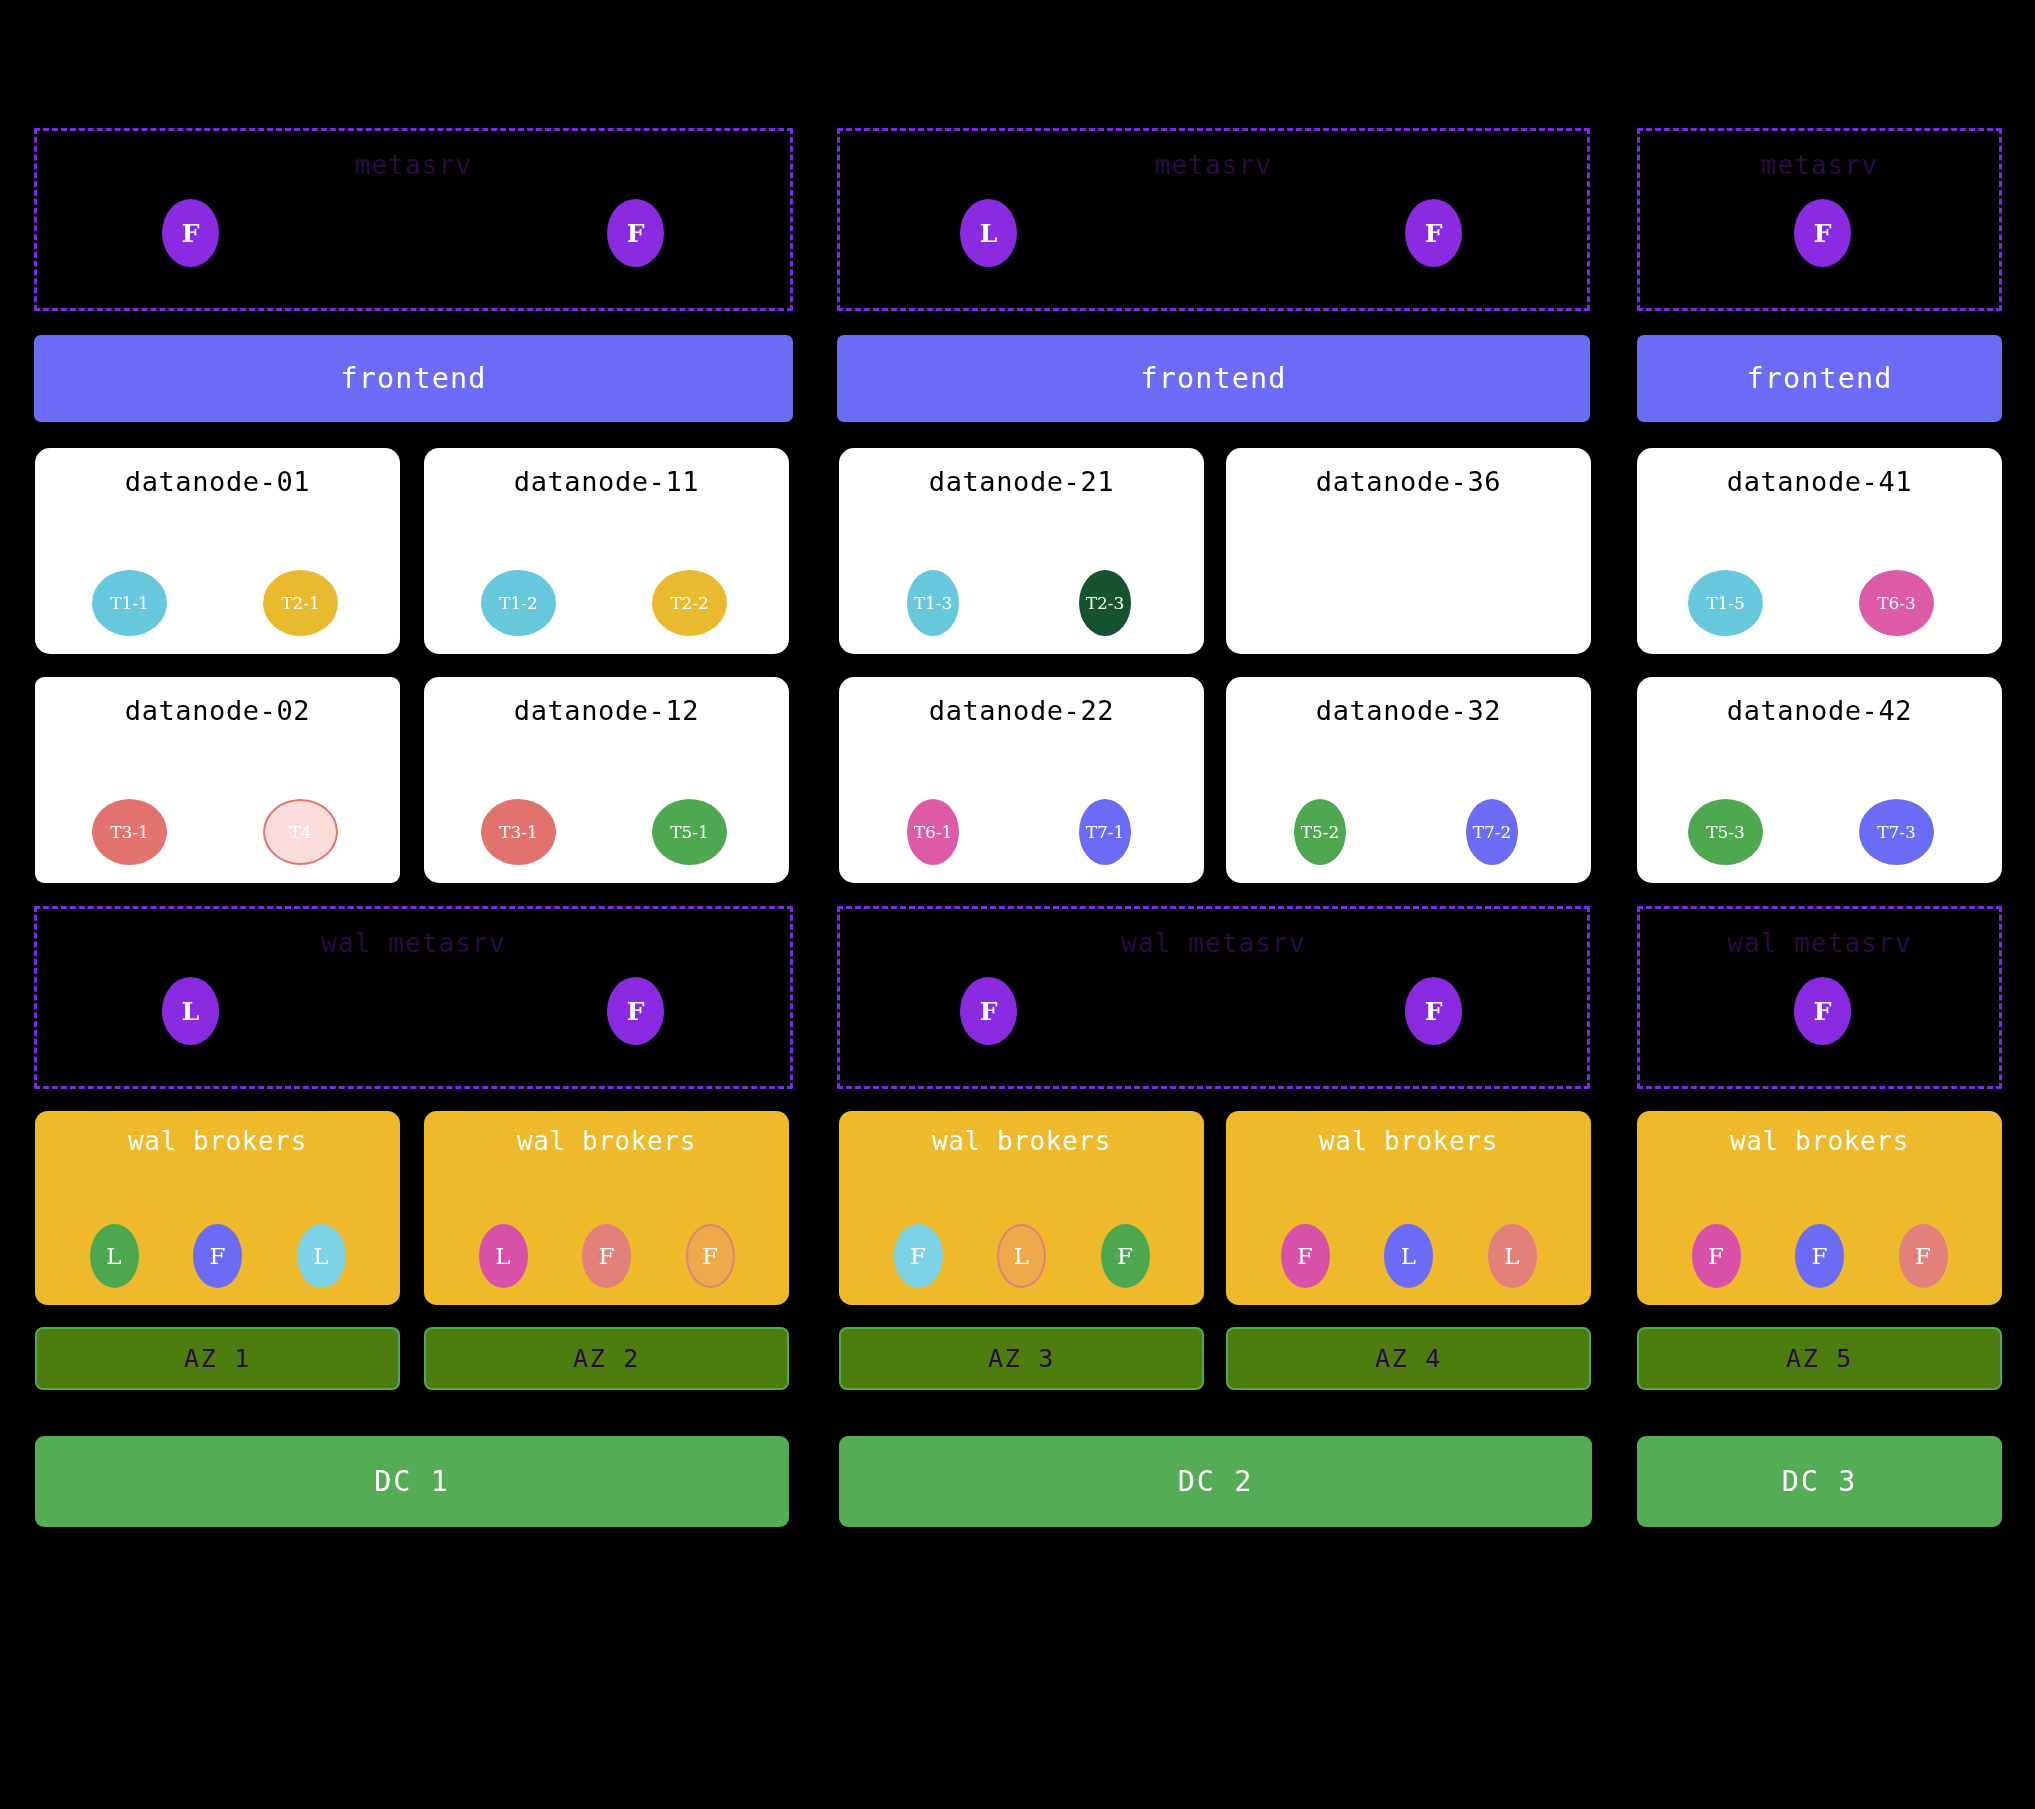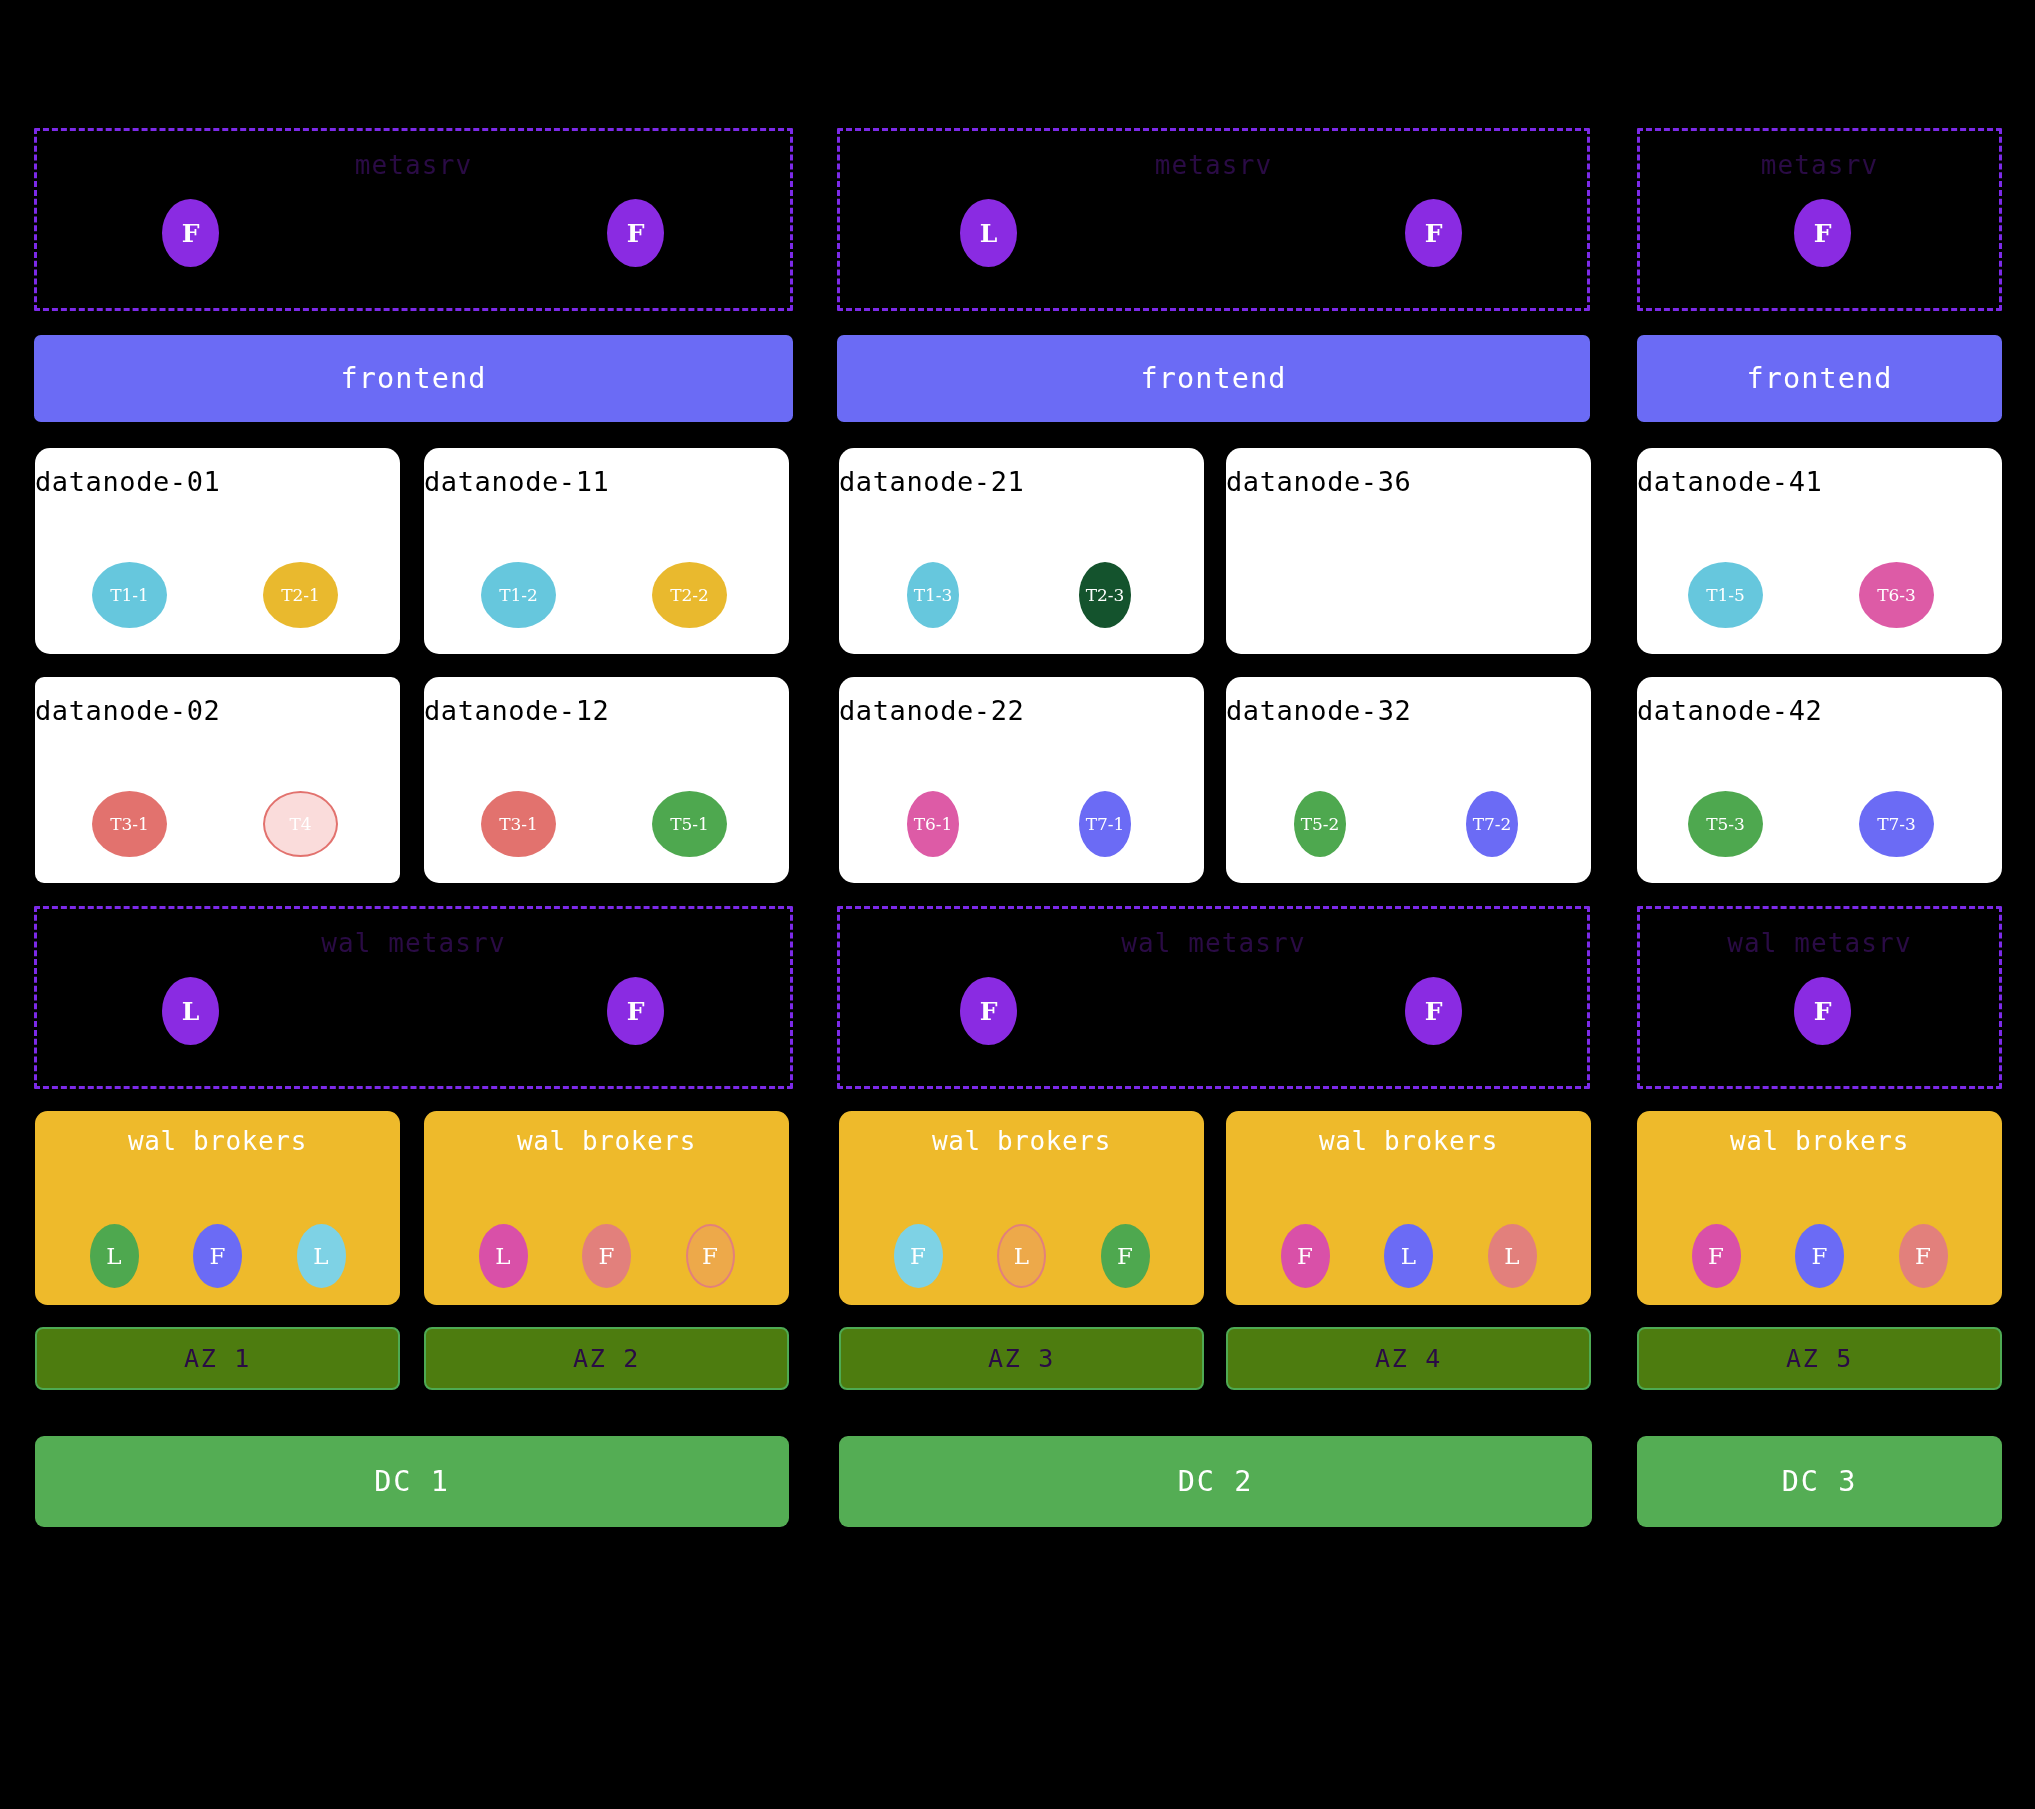--- a/index.html
+++ b/index.html
@@ -73,27 +73,28 @@
 
   .datanode {
     background: #ffffff;
     border-radius: 15px;
     overflow: hidden;
   }
   .datanode-title {
     position: absolute;
     top: 18px;
     left: 0; right: 0;
+    text-align: center;
     color: #000000;
     font-size: 27px;
     letter-spacing: 0.6px;
   }
   .dn-nodes {
     position: absolute;
-    bottom: 24px;
+    bottom: 16px;
     left: 0; right: 0;
     height: 68px;
   }
   .dn-ellipse {
     position: absolute;
     width: 52px;
     height: 66px;
     border-radius: 50%;
     display: flex;
     align-items: center;

